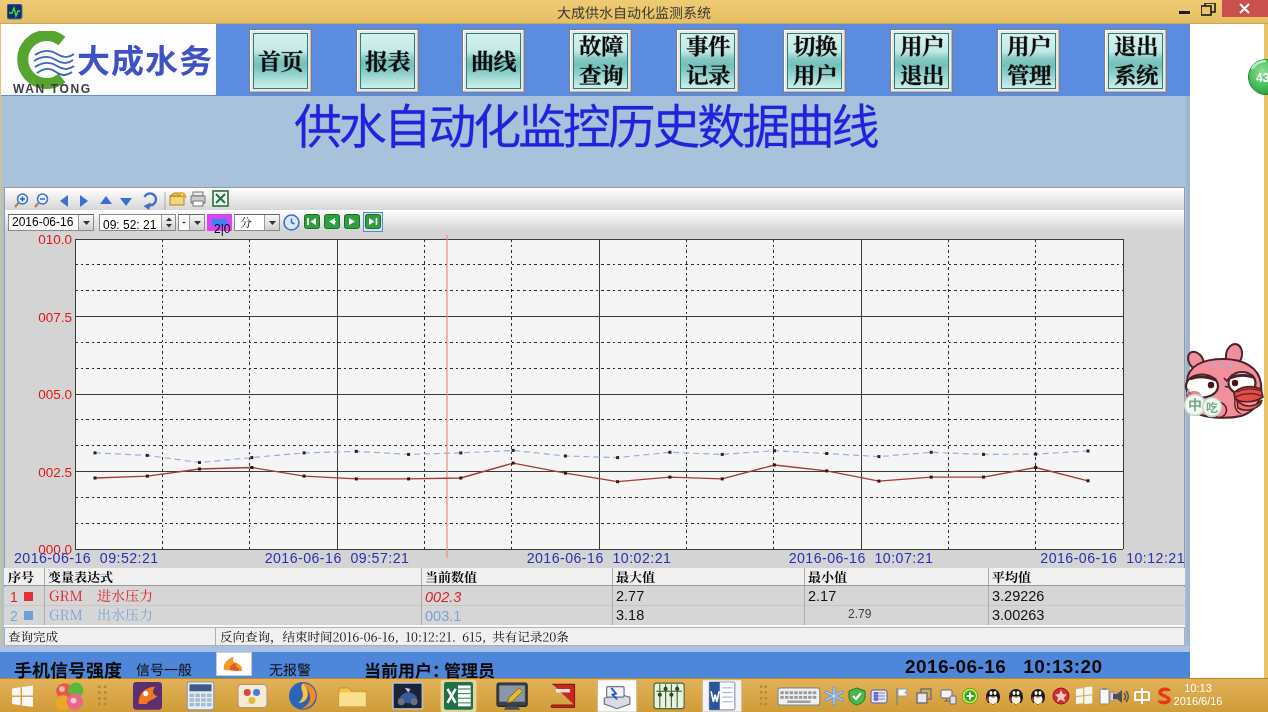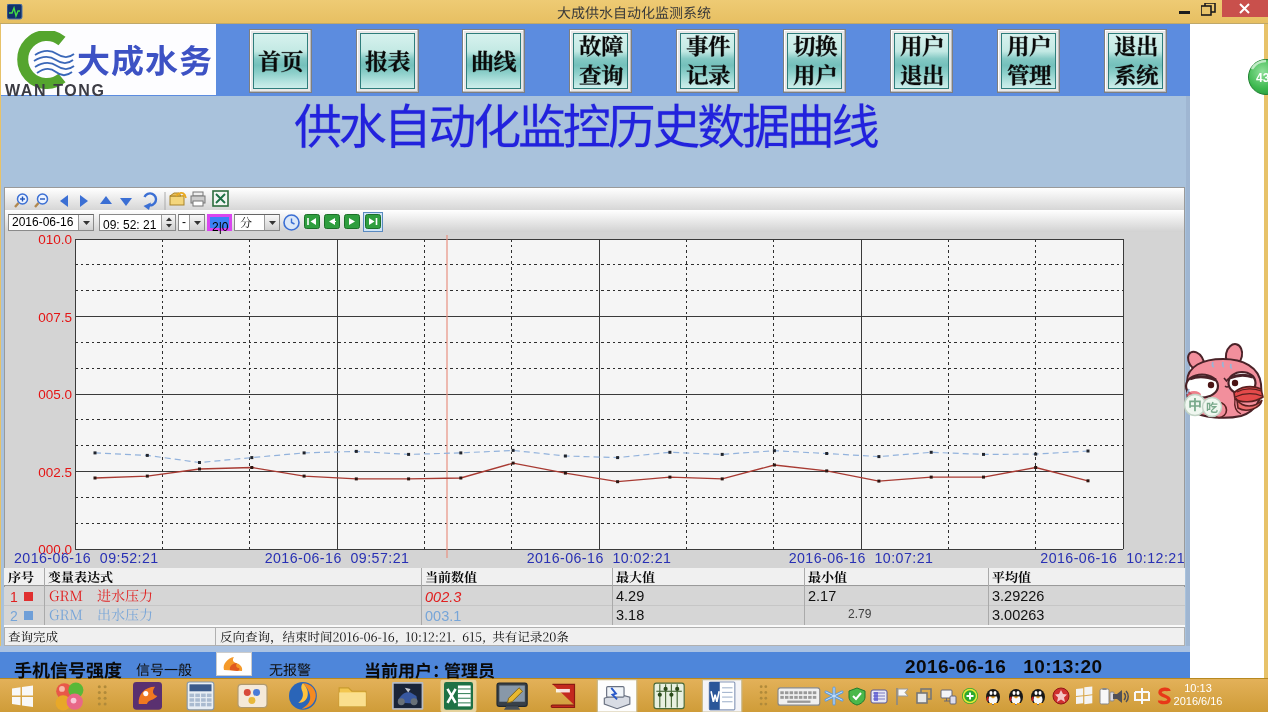--- a/index.html
+++ b/index.html
@@ -85,21 +85,21 @@
 <svg width="14" height="15">
         <path d="M4 6 L10 6 L7 2.5 Z" fill="#333"></path>
         <path d="M4 9 L10 9 L7 12.5 Z" fill="#333"></path>
       </svg></div></div>
 <div class="abs" style="left:178px;top:214px;width:27px;height:17px;background:#fff;border:1px solid #8a8a8a;border-top-color:#666;z-index:3">
     <span style="font-size:12px;line-height:15px;padding-left:3px;display:block">-</span>
     <div style="position:absolute;right:0;top:0;width:15px;height:15px;background:linear-gradient(#f8f8f8,#d0d0d0);border-left:1px solid #999"><svg width="15" height="15">
         <path d="M4 6 L11 6 L7.5 10 Z" fill="#333"></path>
       </svg></div>
   </div>
-<div class="abs" style="left:207px;top:214px;width:25px;height:17px;background:#3b82f6;border:3px solid #d946ef;z-index:3"><span style="font-size:12px;line-height:15px;padding-left:2px">2|0</span></div>
+<div class="abs" style="left:207px;top:214px;width:25px;height:17px;background:#3b82f6;border:5px solid #d946ef;z-index:3"><span style="font-size:12px;line-height:15px;padding-left:2px">2|0</span></div>
 <div class="abs" style="left:234px;top:214px;width:46px;height:17px;background:#fff;border:1px solid #8a8a8a;border-top-color:#666;z-index:3">
     <div style="position:absolute;right:0;top:0;width:15px;height:15px;background:linear-gradient(#f8f8f8,#d0d0d0);border-left:1px solid #999"><svg width="15" height="15">
         <path d="M4 6 L11 6 L7.5 10 Z" fill="#333"></path>
       </svg></div>
   </div>
 <svg class="abs" style="left:283px;top:214px;z-index:3" width="17" height="17">
 <circle cx="8.5" cy="8.5" r="7.5" fill="#dce8f8" stroke="#3b6fd4" stroke-width="1.6"></circle>
 <path d="M8.5 4.5 V8.5 L11.5 10" stroke="#3b6fd4" stroke-width="1.4" fill="none"></path>
   </svg>
 <svg class="abs" style="left:304px;top:214px;z-index:4" width="16" height="16">
@@ -216,21 +216,21 @@
 <div class="abs" style="left:804px;top:568px;width:1px;height:57px;background:#aaaaaa"></div>
 <div class="abs" style="left:988px;top:568px;width:1px;height:57px;background:#aaaaaa"></div>
 <div class="abs" style="left:4px;top:627px;width:1181px;height:19px;background:#f0f0f0;border:1px solid #b0b0b0"></div>
 <div class="abs" style="left:215px;top:628px;width:1px;height:17px;background:#b0b0b0"></div>
 <div class="abs" style="left:24px;top:592px;width:9px;height:9px;background:#e03030"></div>
 <div class="abs" style="left:24px;top:611px;width:9px;height:9px;background:#6f9fd8"></div>
 <span class="abs" style="left:10px;top:589px;font-size:14px;color:#e02020;font-weight:normal;white-space:pre;">1</span>
 <span class="abs" style="left:10px;top:608px;font-size:14px;color:#77a5d8;font-weight:normal;white-space:pre;">2</span>
 <span class="abs" style="left:425px;top:589px;font-size:14.5px;color:#e02020;font-weight:normal;white-space:pre;font-style:italic;">002.3</span>
 <span class="abs" style="left:425px;top:608px;font-size:14.5px;color:#77a5d8;font-weight:normal;white-space:pre;">003.1</span>
-<span class="abs" style="left:616px;top:588px;font-size:14.5px;color:#111;font-weight:normal;white-space:pre;">4.29</span>
+<span class="abs" style="left:616px;top:588px;font-size:14.5px;color:#111;font-weight:normal;white-space:pre;">2.77</span>
 <span class="abs" style="left:808px;top:588px;font-size:14.5px;color:#111;font-weight:normal;white-space:pre;">2.17</span>
 <span class="abs" style="left:992px;top:588px;font-size:14.5px;color:#111;font-weight:normal;white-space:pre;">3.29226</span>
 <span class="abs" style="left:616px;top:607px;font-size:14.5px;color:#111;font-weight:normal;white-space:pre;">3.18</span>
 <span class="abs" style="left:848px;top:607px;font-size:12px;color:#404040;font-weight:normal;white-space:pre;">2.79</span>
 <span class="abs" style="left:992px;top:607px;font-size:14.5px;color:#111;font-weight:normal;white-space:pre;">3.00263</span>
 <div class="abs" style="left:0;top:646px;width:1190px;height:6px;background:#aac2e2"></div>
 <div class="abs" style="left:0;top:652px;width:1190px;height:26px;background:#4e86da"></div>
 <div class="abs" style="left:216px;top:652px;width:36px;height:24px;background:#fff;border:1px solid #ccc"></div>
 <svg class="abs" style="left:220px;top:654px" width="28" height="20">
 <path d="M4 16 C2 10 8 4 14 3 C12 6 13 8 16 9 C20 10 23 13 22 17 Z" fill="#f59a2a"></path>
@@ -551,21 +551,21 @@
 <circle cx="36" cy="68" r="7.5" fill="#f28f9c"></circle>
 <path d="M51 51 C57 44 69 43 78 47 L80 55 C71 61 58 61 52 57 Z" fill="#e34a4a"></path>
 <path d="M54 50 C61 46 71 46 78 49" fill="none" stroke-width="1.2"></path>
 <path d="M52 55 C61 51 71 51 79 54" fill="none" stroke-width="1.2"></path>
 <path d="M54 58 C60 66 72 66 79 58 C77 67 63 71 55 66 Z" fill="#ef6e6e"></path>
 <path d="M52 57 C51 64 53 70 58 72" fill="none" stroke-width="1.3"></path>
 </g>
 <circle cx="12" cy="63" r="10.5" fill="#f0f7f0" stroke="#c2d4c6" stroke-width="1.5"></circle>
 <circle cx="29" cy="65" r="9.5" fill="#f0f7f0" stroke="#c2d4c6" stroke-width="1.5"></circle>
 </svg>
-<span class="abs" style="left:5px;top:82px;font-size:16px;font-weight:bold;color:#3c3c44;letter-spacing:1.6px">WAN  TONG</span>
+<span class="abs" style="left:13px;top:82px;font-size:12px;font-weight:bold;color:#3c3c44;letter-spacing:1.6px">WAN  TONG</span>
 <svg style="position:absolute;left:557px;top:3.5px;overflow:visible;z-index:5;" width="154" height="16.8">
     <g transform="translate(0,14) scale(0.014,-0.014)" fill="#3a3a3a">
       <use href="#ghr5927" xlink:href="#ghr5927" x="0"></use>
       <use href="#ghr6210" xlink:href="#ghr6210" x="1000"></use>
       <use href="#ghr4f9b" xlink:href="#ghr4f9b" x="2000"></use>
       <use href="#ghr6c34" xlink:href="#ghr6c34" x="3000"></use>
       <use href="#ghr81ea" xlink:href="#ghr81ea" x="4000"></use>
       <use href="#ghr52a8" xlink:href="#ghr52a8" x="5000"></use>
       <use href="#ghr5316" xlink:href="#ghr5316" x="6000"></use>
       <use href="#ghr76d1" xlink:href="#ghr76d1" x="7000"></use>

